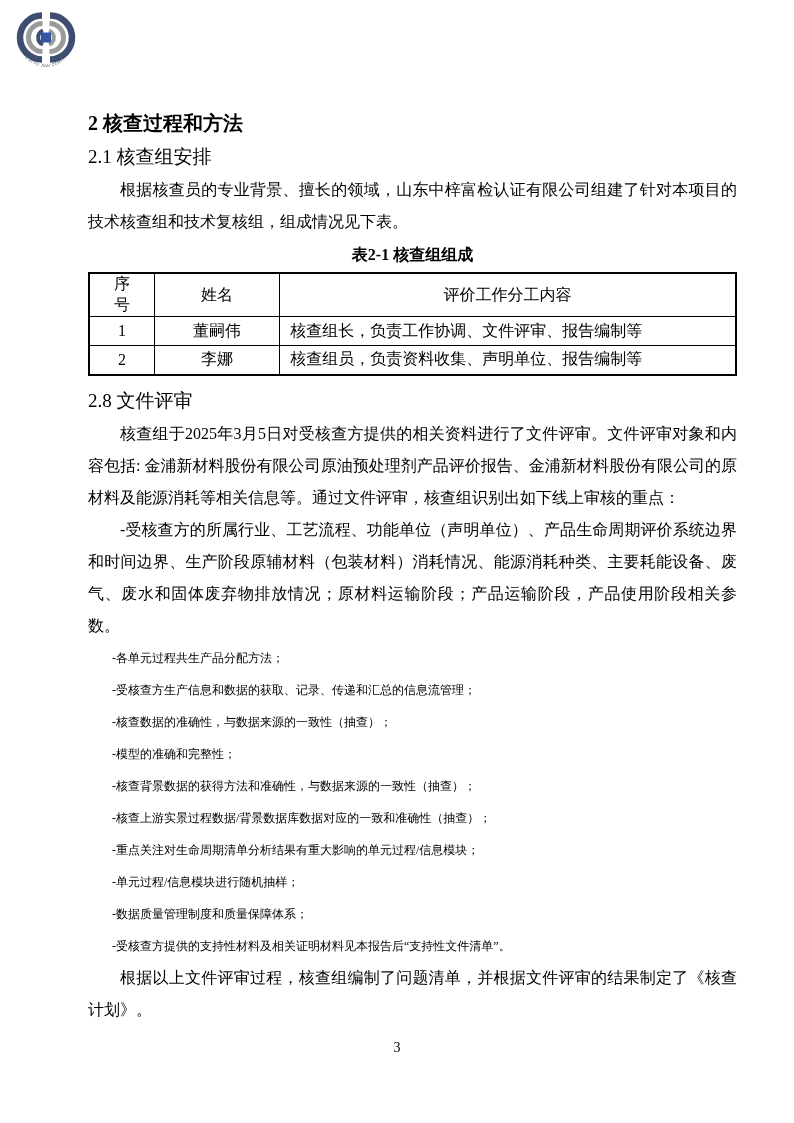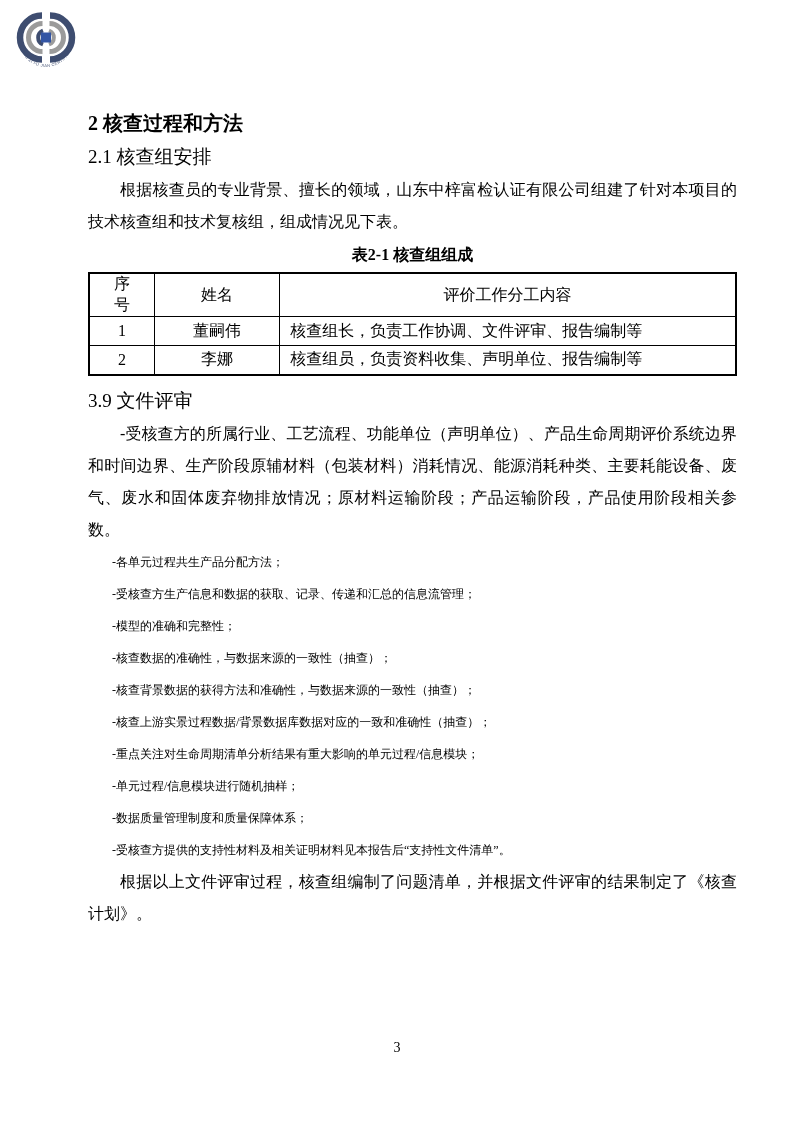--- a/index.html
+++ b/index.html
@@ -138,29 +138,30 @@
         <td class="duty">核查组长，负责工作协调、文件评审、报告编制等</td>
       </tr>
       <tr>
         <td>2</td>
         <td>李娜</td>
         <td class="duty">核查组员，负责资料收集、声明单位、报告编制等</td>
       </tr>
     </tbody>
   </table>
 
-  <div class="h2">3.9 文件评审</div>
+  <div class="h2">2.8 文件评审</div>
 
+  <p class="para">核查组于2025年3月5日对受核查方提供的相关资料进行了文件评审。文件评审对象和内容包括: 金浦新材料股份有限公司原油预处理剂产品评价报告、金浦新材料股份有限公司的原材料及能源消耗等相关信息等。通过文件评审，核查组识别出如下线上审核的重点：</p>
   <p class="para">-受核查方的所属行业、工艺流程、功能单位（声明单位）、产品生命周期评价系统边界和时间边界、生产阶段原辅材料（包装材料）消耗情况、能源消耗种类、主要耗能设备、废气、废水和固体废弃物排放情况；原材料运输阶段；产品运输阶段，产品使用阶段相关参数。</p>
 
   <div>
     <p class="bullet">-各单元过程共生产品分配方法；</p>
     <p class="bullet">-受核查方生产信息和数据的获取、记录、传递和汇总的信息流管理；</p>
+    <p class="bullet">-核查数据的准确性，与数据来源的一致性（抽查）；</p>
     <p class="bullet">-模型的准确和完整性；</p>
-    <p class="bullet">-核查数据的准确性，与数据来源的一致性（抽查）；</p>
     <p class="bullet">-核查背景数据的获得方法和准确性，与数据来源的一致性（抽查）；</p>
     <p class="bullet">-核查上游实景过程数据/背景数据库数据对应的一致和准确性（抽查）；</p>
     <p class="bullet">-重点关注对生命周期清单分析结果有重大影响的单元过程/信息模块；</p>
     <p class="bullet">-单元过程/信息模块进行随机抽样；</p>
     <p class="bullet">-数据质量管理制度和质量保障体系；</p>
     <p class="bullet">-受核查方提供的支持性材料及相关证明材料见本报告后“支持性文件清单”。</p>
   </div>
 
   <p class="para">根据以上文件评审过程，核查组编制了问题清单，并根据文件评审的结果制定了《核查计划》。</p>
 

